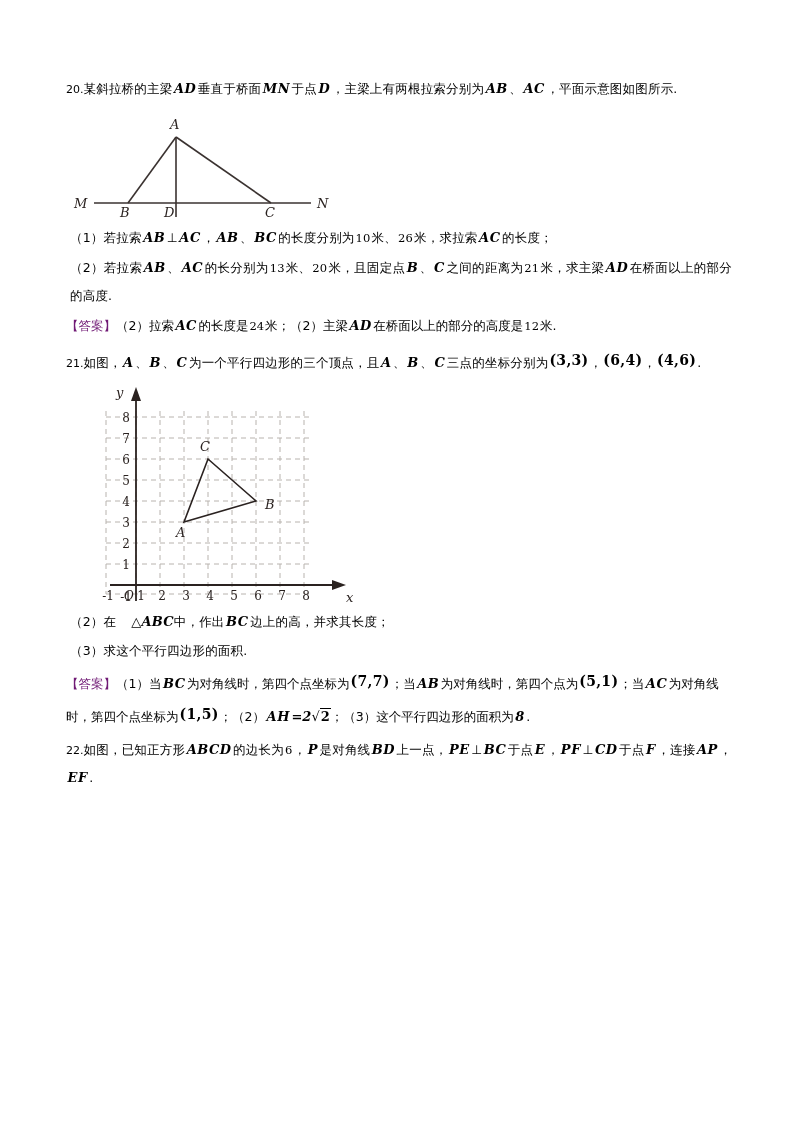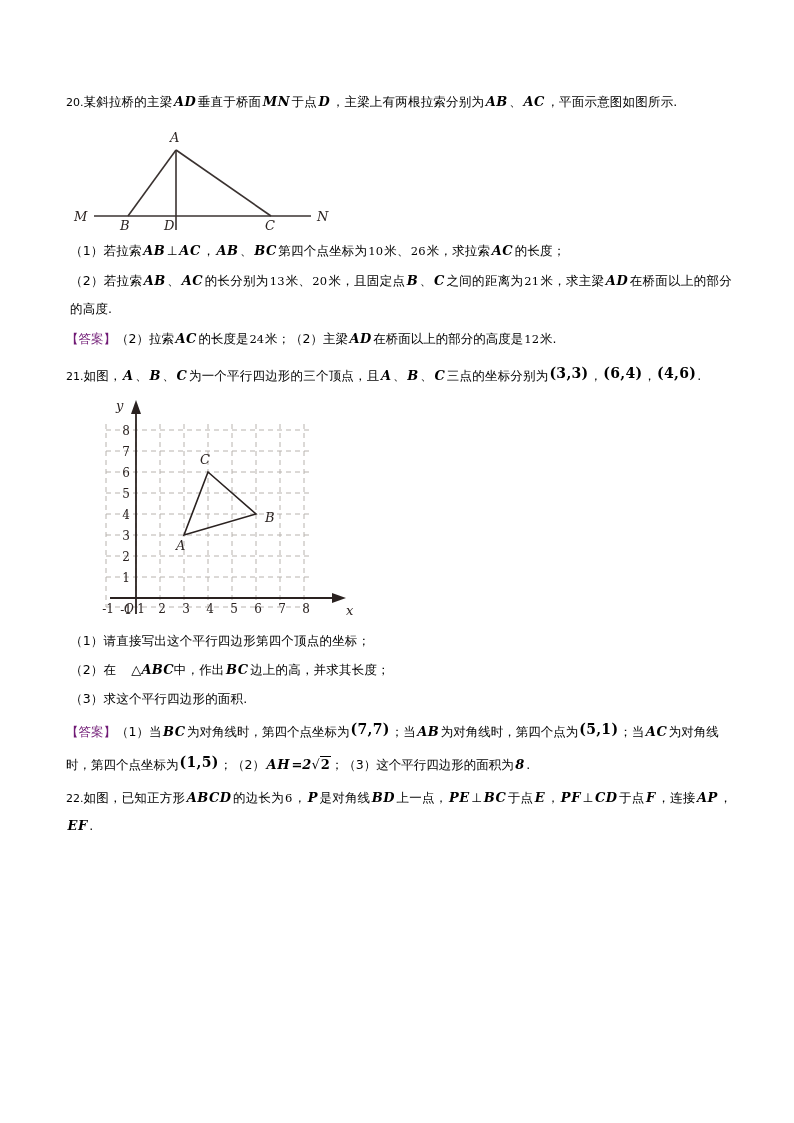--- a/index.html
+++ b/index.html
@@ -18,21 +18,21 @@
   .page {
     position: relative;
     width: 794px;
     height: 1123px;
     padding: 0;
     box-sizing: border-box;
   }
   .content {
     position: absolute;
     left: 66px;
-    top: 88px;
+    top: 75px;
     width: 666px;
   }
   .para {
     font-size: 12.5px;
     line-height: 27px;
     text-align: justify;
     margin: 0 0 2px 0;
     letter-spacing: 0.2px;
   }
   .para.indent {
@@ -125,21 +125,21 @@
 
           <text x="104" y="24" font-family="DejaVu Serif, Liberation Serif, serif" font-style="italic" font-size="13" fill="#2a2220">A</text>
           <text x="54" y="112" font-family="DejaVu Serif, Liberation Serif, serif" font-style="italic" font-size="13" fill="#2a2220">B</text>
           <text x="98" y="112" font-family="DejaVu Serif, Liberation Serif, serif" font-style="italic" font-size="13" fill="#2a2220">D</text>
           <text x="199" y="112" font-family="DejaVu Serif, Liberation Serif, serif" font-style="italic" font-size="13" fill="#2a2220">C</text>
           <text x="8" y="103" font-family="DejaVu Serif, Liberation Serif, serif" font-style="italic" font-size="13" fill="#2a2220">M</text>
           <text x="251" y="103" font-family="DejaVu Serif, Liberation Serif, serif" font-style="italic" font-size="13" fill="#2a2220">N</text>
         </svg>
       </div>
 
-      <p class="para indent"><span>（1）</span><span>若拉索</span><span class="mi">AB</span><span>⊥</span><span class="mi">AC</span><span>，</span><span class="mi">AB</span><span>、</span><span class="mi">BC</span><span>第四个点坐标为</span><span class="mnum">10</span><span>米、</span><span class="mnum">26</span><span>米，求拉索</span><span class="mi">AC</span><span>的长度；</span></p>
+      <p class="para indent"><span>（1）</span><span>若拉索</span><span class="mi">AB</span><span>⊥</span><span class="mi">AC</span><span>，</span><span class="mi">AB</span><span>、</span><span class="mi">BC</span><span>的长度分别为</span><span class="mnum">10</span><span>米、</span><span class="mnum">26</span><span>米，求拉索</span><span class="mi">AC</span><span>的长度；</span></p>
 
       <p class="para indent"><span>（2）</span><span>若拉索</span><span class="mi">AB</span><span>、</span><span class="mi">AC</span><span>的长分别为</span><span class="mnum">13</span><span>米、</span><span class="mnum">20</span><span>米，且固定点</span><span class="mi">B</span><span>、</span><span class="mi">C</span><span>之间的距离为</span><span class="mnum">21</span><span>米，求主梁</span><span class="mi">AD</span><span>在桥面以上的部分的高度.</span></p>
 
       <p class="answer-line"><span class="answer-tag">【答案】</span><span>（2）拉索</span><span class="mi">AC</span><span>的长度是</span><span class="mnum">24</span><span>米；（2）主梁</span><span class="mi">AD</span><span>在桥面以上的部分的高度是</span><span class="mnum">12</span><span>米.</span></p>
     </div>
 
     <div style="margin-top:6px;">
       <p class="para"><span class="qnum">21.</span><span>如图，</span><span class="mi">A</span><span>、</span><span class="mi">B</span><span>、</span><span class="mi">C</span><span>为一个平行四边形的三个顶点，且</span><span class="mi">A</span><span>、</span><span class="mi">B</span><span>、</span><span class="mi">C</span><span>三点的坐标分别为</span><span class="coord">(3,3)</span><span>，</span><span class="coord">(6,4)</span><span>，</span><span class="coord">(4,6)</span><span>.</span></p>
 
       <div class="fig-wrap" style="margin-left:22px;">
@@ -200,21 +200,20 @@
             <text x="218" y="221">8</text>
           </g>
 
           <polygon points="96,143 168,122 120,80" fill="none" stroke="#2a2220" stroke-width="1.6"></polygon>
           <text x="88" y="158" font-family="DejaVu Serif, Liberation Serif, serif" font-style="italic" font-size="13" fill="#2a2220">A</text>
           <text x="177" y="130" font-family="DejaVu Serif, Liberation Serif, serif" font-style="italic" font-size="13" fill="#2a2220">B</text>
           <text x="112" y="72" font-family="DejaVu Serif, Liberation Serif, serif" font-style="italic" font-size="13" fill="#2a2220">C</text>
         </svg>
       </div>
 
-      <p class="para indent" style="margin-top:10px;"><span>（1）</span><span>请直接写出这个平行四边形第四个顶点的坐标；</span></p>
 
       <p class="para indent"><span>（2）</span><span>在</span><span class="tri-sym">△ABC</span><span>中，作出</span><span class="mi">BC</span><span>边上的高，并求其长度；</span></p>
 
       <p class="para indent"><span>（3）</span><span>求这个平行四边形的面积.</span></p>
 
       <p class="answer-line"><span class="answer-tag">【答案】</span><span>（1）当</span><span class="mi">BC</span><span>为对角线时，第四个点坐标为</span><span class="coord">(7,7)</span><span>；当</span><span class="mi">AB</span><span>为对角线时，第四个点为</span><span class="coord">(5,1)</span><span>；当</span><span class="mi">AC</span><span>为对角线时，第四个点坐标为</span><span class="coord">(1,5)</span><span>；（2）</span><span class="mi">AH</span><span class="sqrt-expr">=</span><span class="sqrt-expr"><span>2</span><span class="sqrt-sym">√</span><span class="radicand">2</span></span><span>；（3）这个平行四边形的面积为</span><span class="mi">8</span><span>.</span></p>
     </div>
 
     <div style="margin-top:4px;">
       <p class="para"><span class="qnum">22.</span><span>如图，已知正方形</span><span class="mi">ABCD</span><span>的边长为</span><span class="mnum">6</span><span>，</span><span class="mi">P</span><span>是对角线</span><span class="mi">BD</span><span>上一点，</span><span class="mi">PE</span><span>⊥</span><span class="mi">BC</span><span>于点</span><span class="mi">E</span><span>，</span><span class="mi">PF</span><span>⊥</span><span class="mi">CD</span><span>于点</span><span class="mi">F</span><span>，连接</span><span class="mi">AP</span><span>，</span><span class="mi">EF</span><span>.</span></p>

